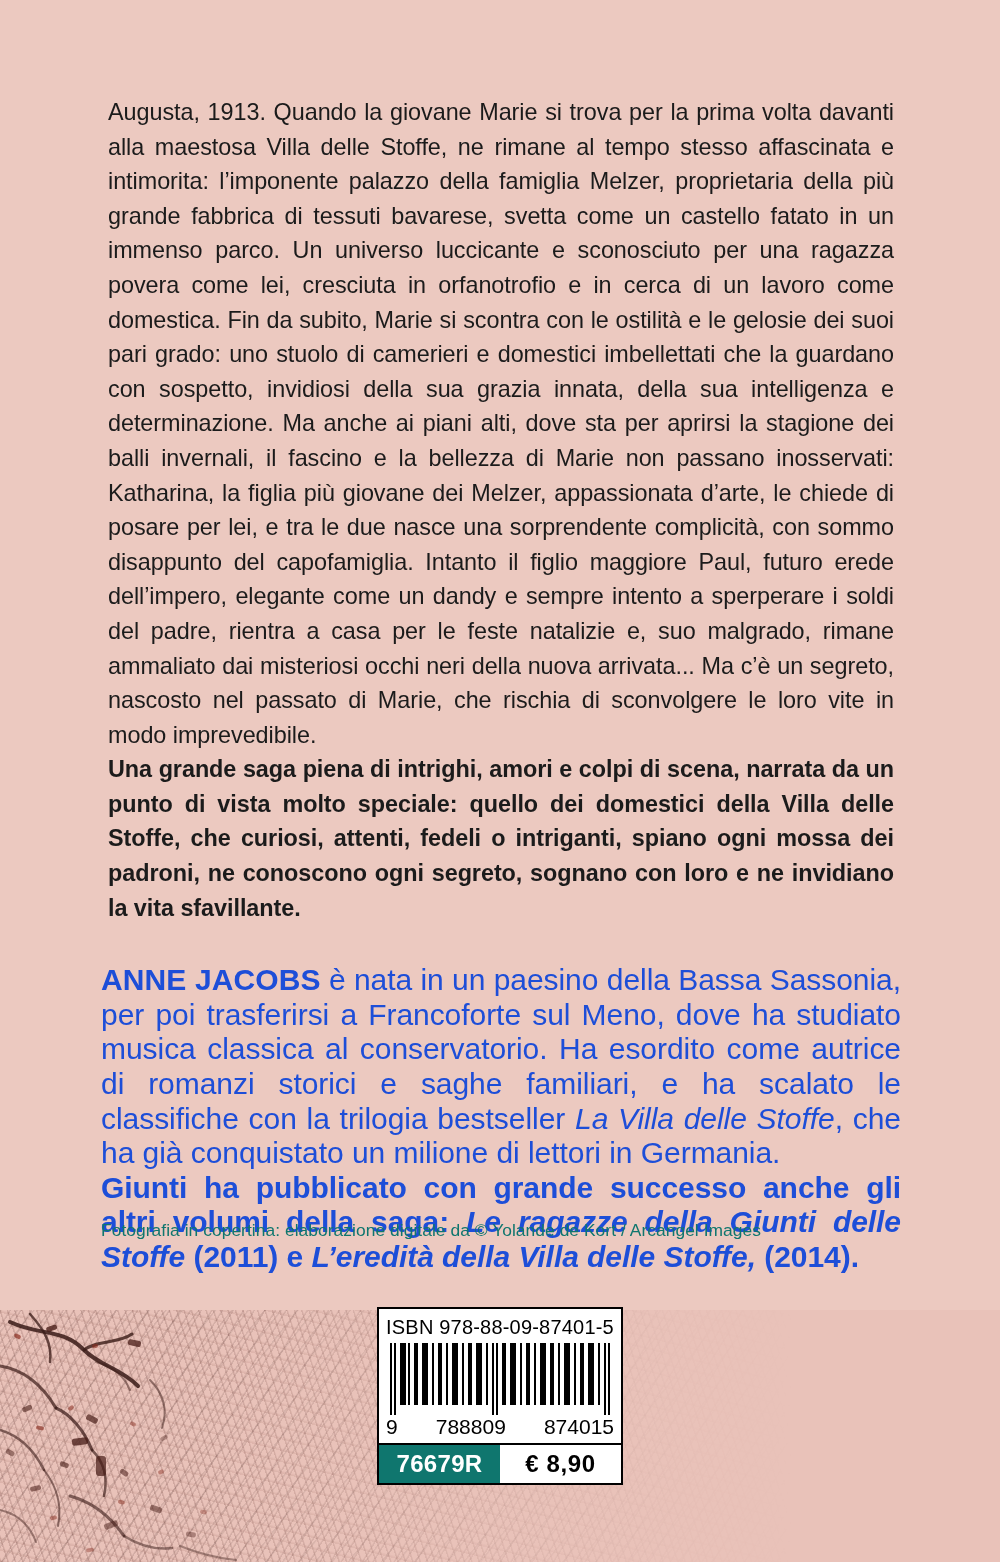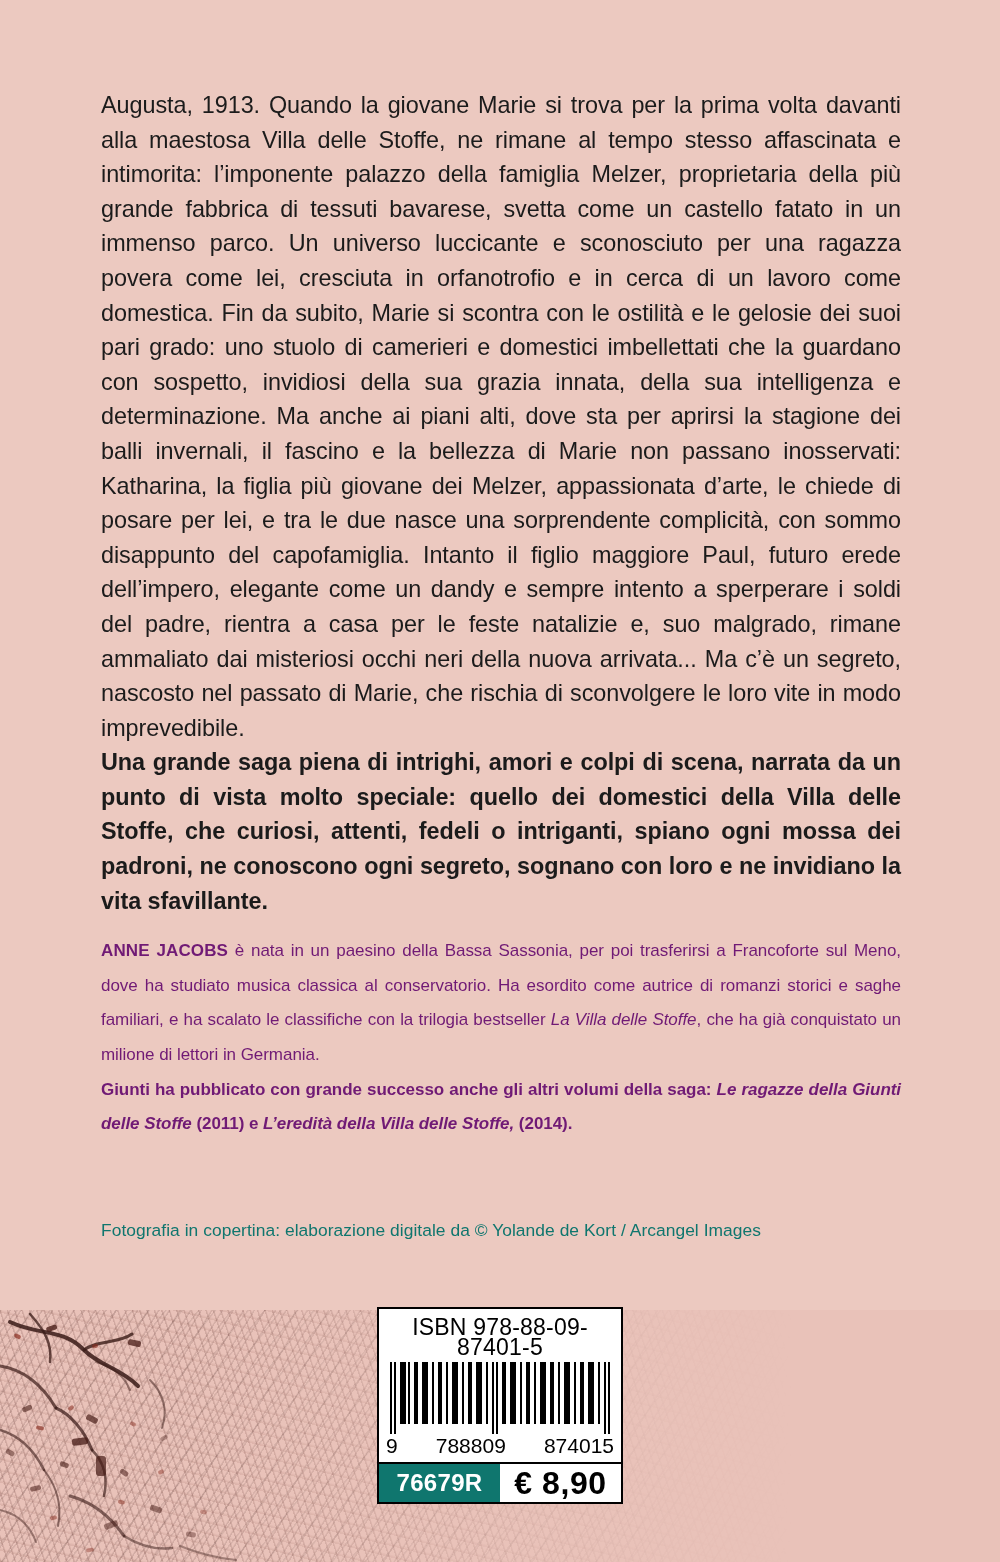--- a/index.html
+++ b/index.html
@@ -33,32 +33,32 @@
   }
 
   .blurb {
     font-size: 23.4px;
     line-height: 34.6px;
     color: #1b1b1b;
     text-align: justify;
     text-justify: inter-word;
     letter-spacing: -0.05px;
     hyphens: manual;
-    margin: 0;
+    margin: 7px;
   }
   .blurb p {
     margin: 0;
   }
   .blurb p + p { margin-top: 0; }
 
   .bio {
-    margin-top: 16px;
-    font-size: 17px;
+    margin-top: 38px;
+    font-size: 30px;
     line-height: 34.6px;
-    color: #701a75;
+    color: #1d4ed8;
     text-align: justify;
     letter-spacing: -0.05px;
   }
   .bio p { margin: 0; }
   .bio .author-name {
     font-weight: bold;
     letter-spacing: 0.1px;
   }
   .bio .title-italic {
     font-style: italic;
@@ -129,21 +129,21 @@
     left: 377px;
     top: 1307px;
     width: 246px;
     background: #ffffff;
     border: 2px solid #000000;
     box-sizing: border-box;
     padding: 0;
   }
   .isbn-text {
     text-align: center;
-    font-size: 23px;
+    font-size: 20px;
     line-height: 19.5px;
     padding-top: 9px;
     padding-bottom: 5px;
     color: #000;
     letter-spacing: 0.2px;
     font-family: "Liberation Sans", sans-serif;
   }
   .barcode-area {
     padding: 0 7px 0 7px;
   }
@@ -175,21 +175,21 @@
     font-weight: bold;
     letter-spacing: 0.3px;
   }
   .price-cell {
     background: #ffffff;
     color: #000000;
     flex: 1 1 auto;
     display: flex;
     align-items: center;
     justify-content: center;
-    font-size: 32px;
+    font-size: 24px;
     font-weight: bold;
     letter-spacing: 0.6px;
   }
 </style>
 </head>
 <body>
 
 <div id="page">
 
   <div class="text-column">

